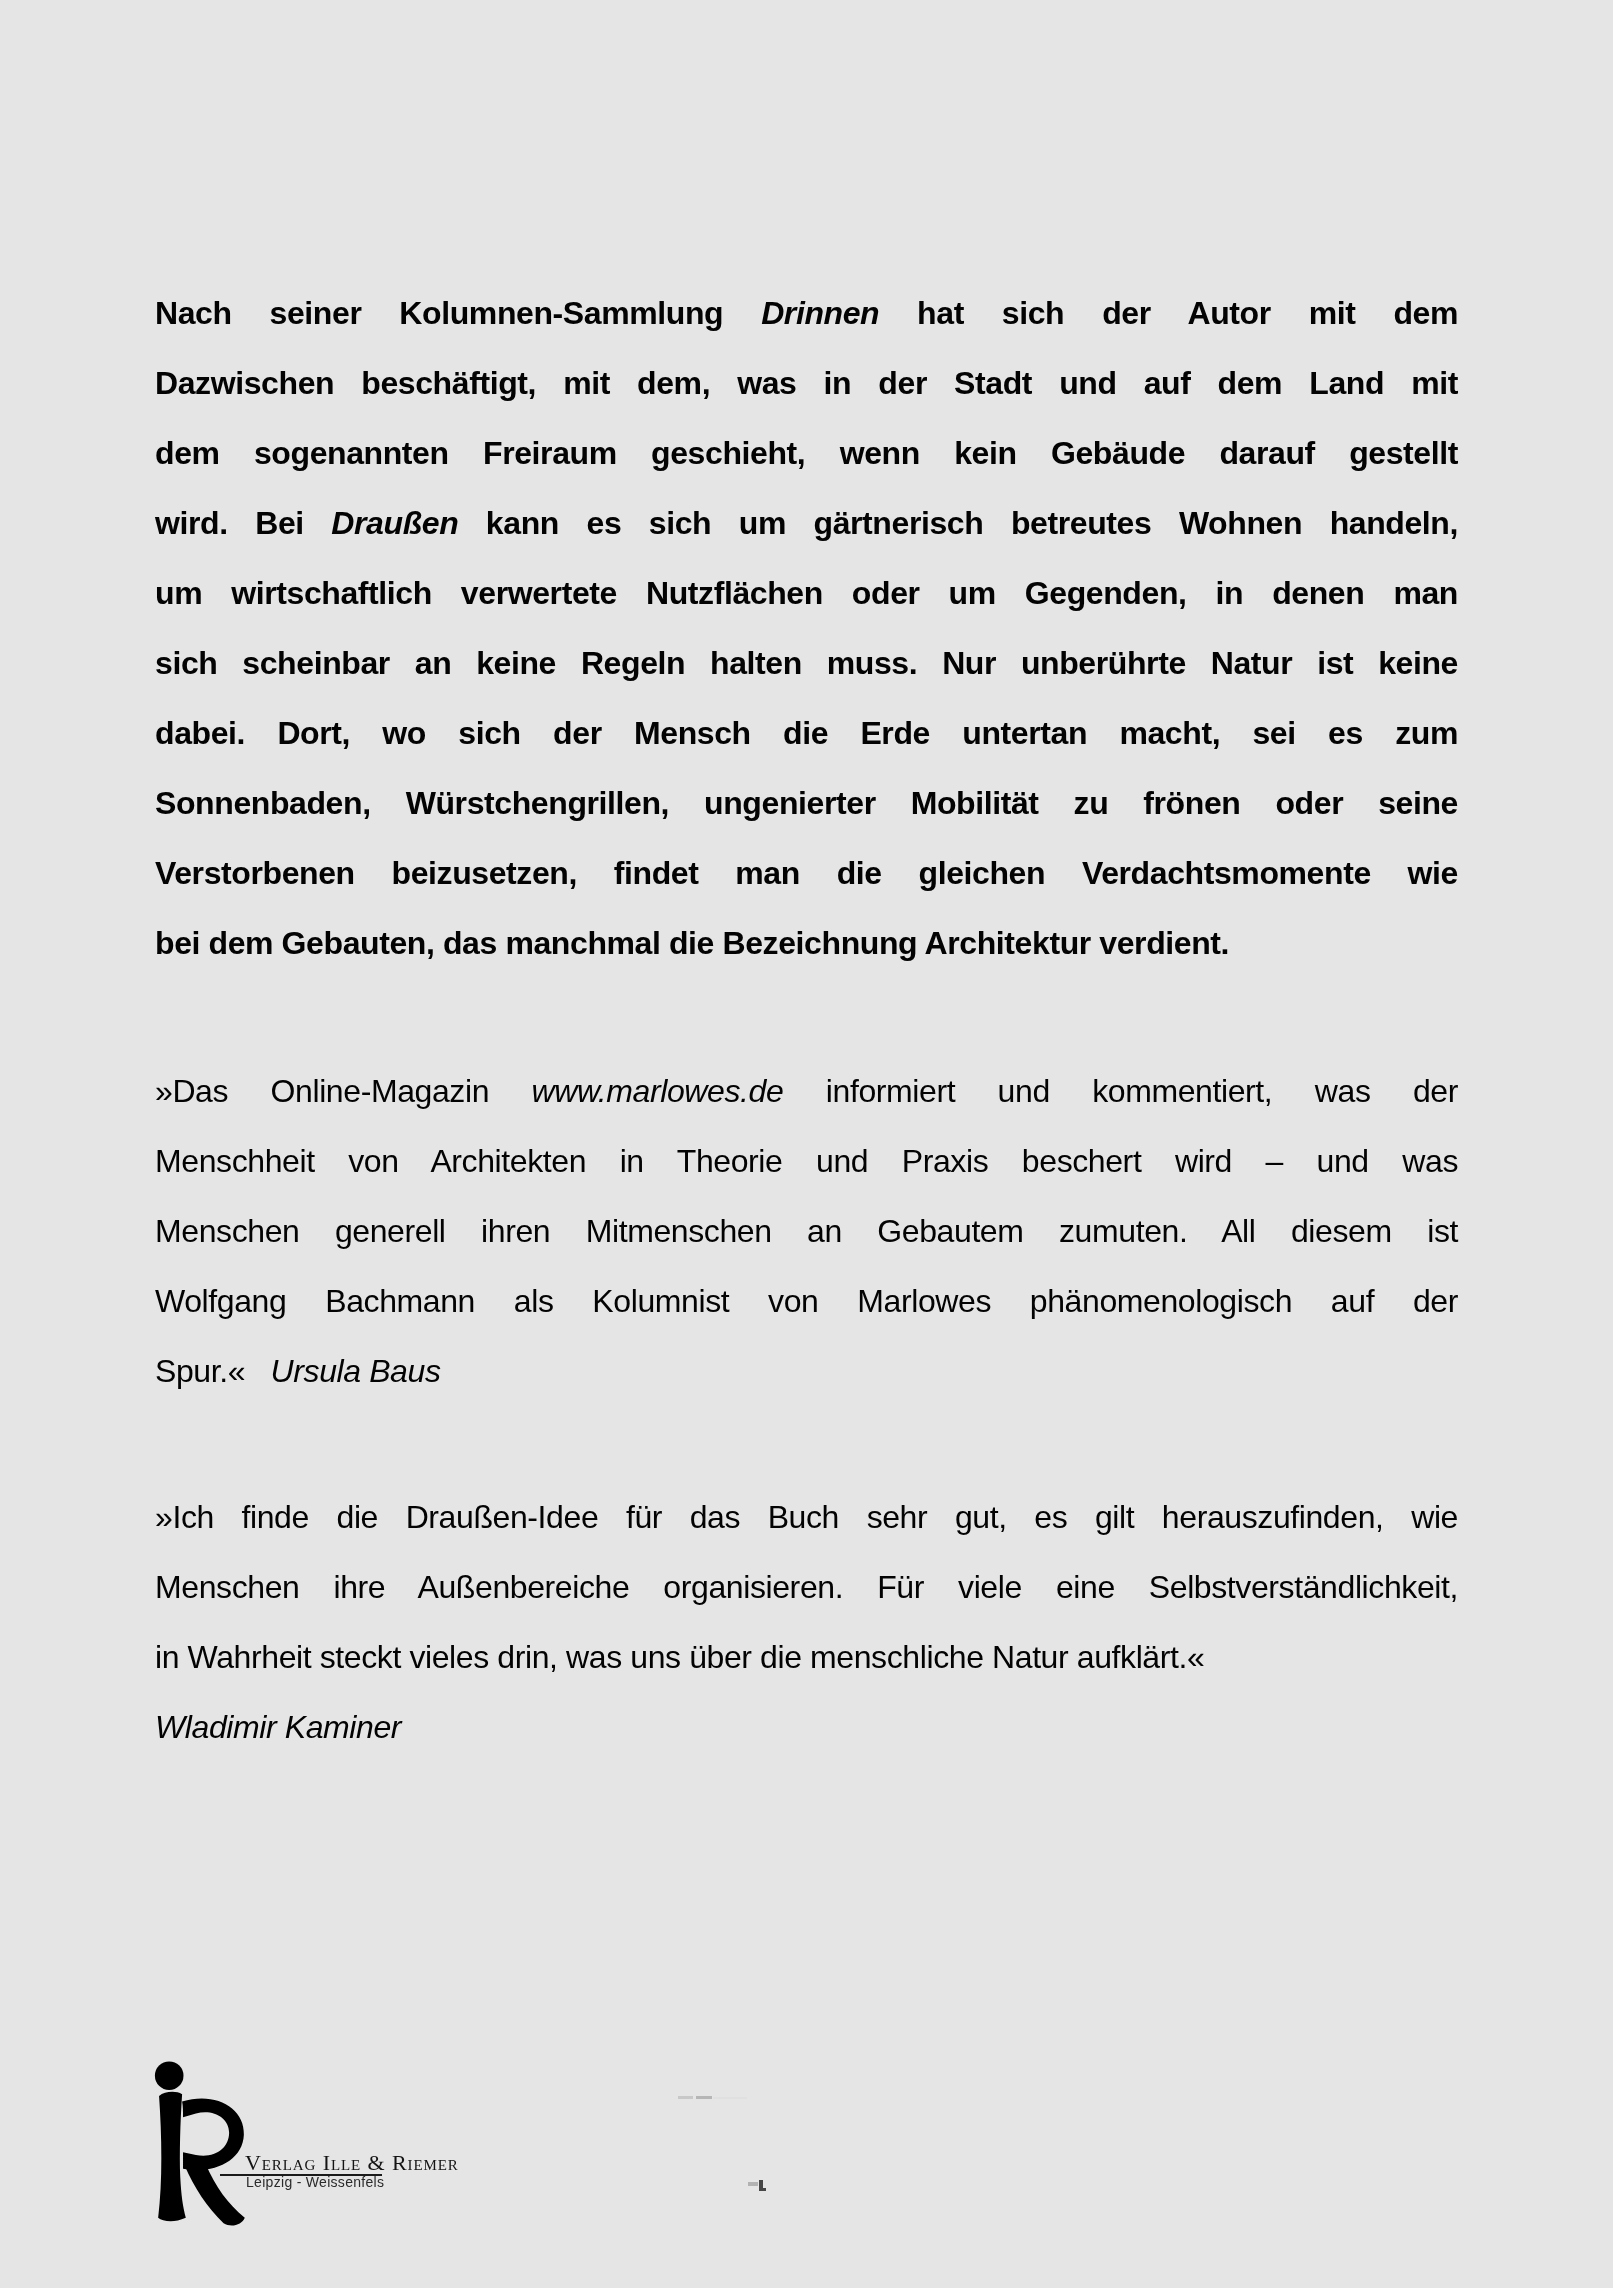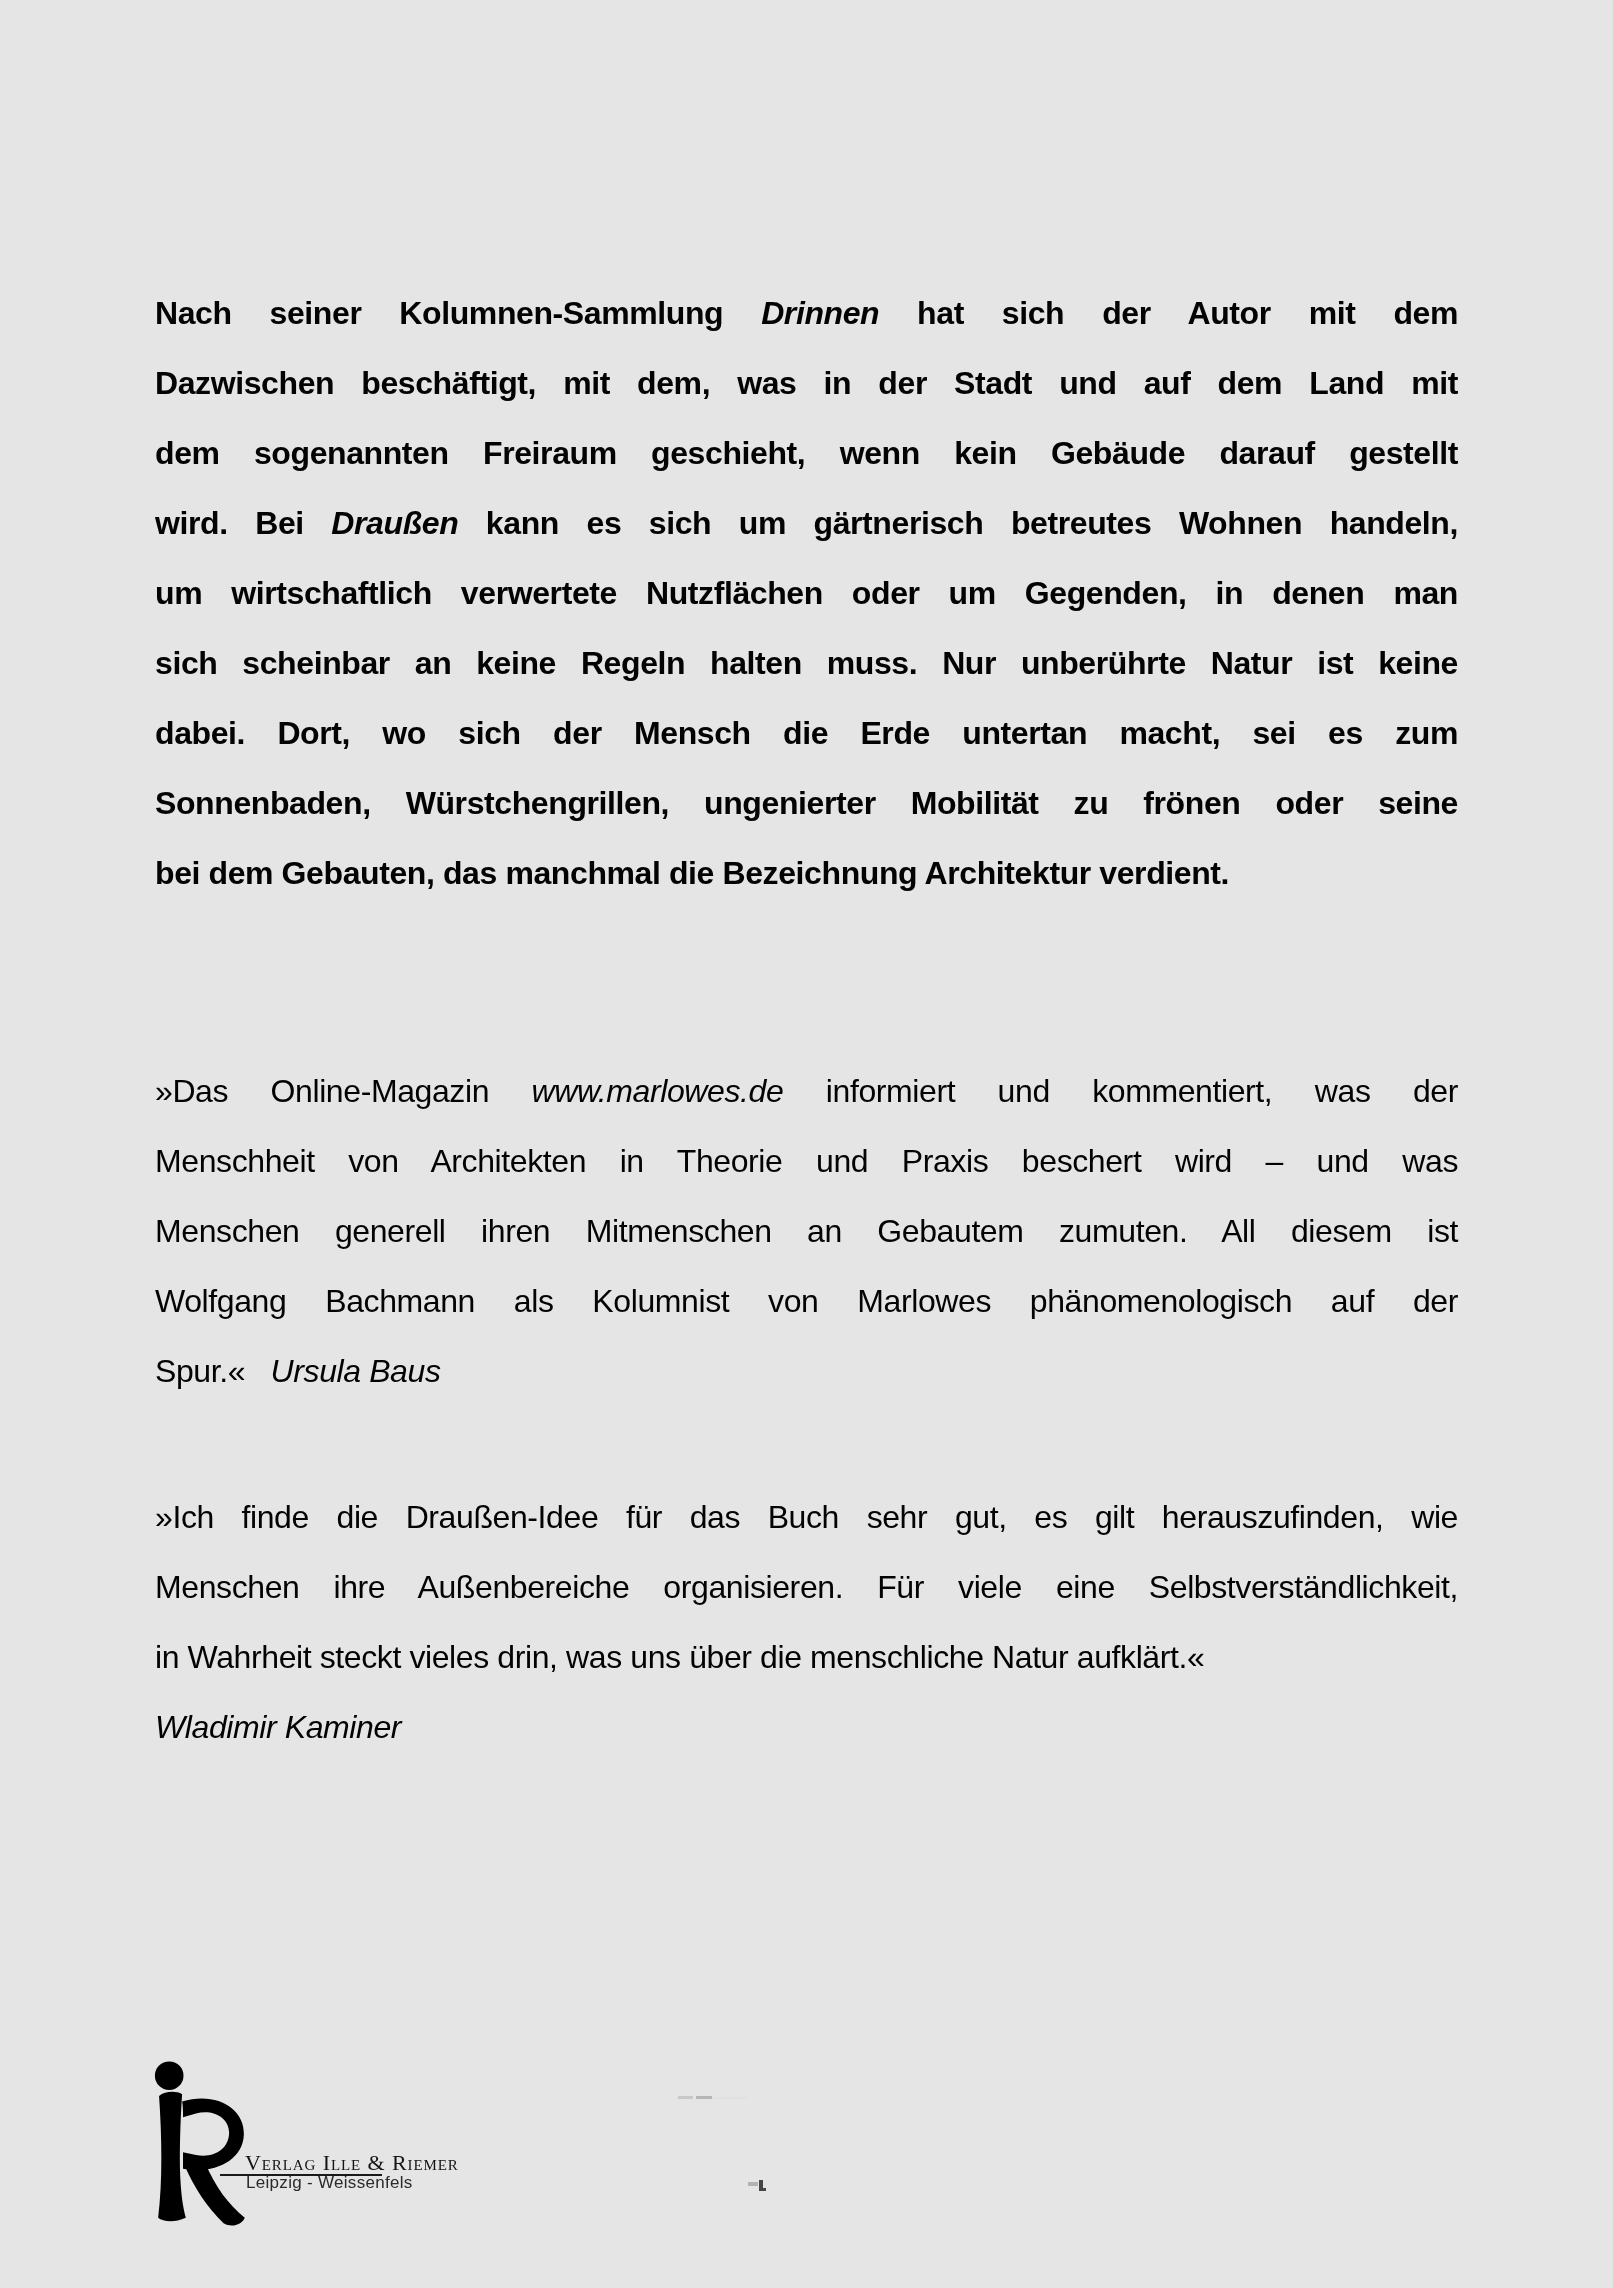--- a/index.html
+++ b/index.html
@@ -39,21 +39,21 @@
     font-variant:small-caps;
     font-size:22px;line-height:20px;
     letter-spacing:0.9px;
     color:#141414;
     white-space:nowrap;
   }
   .pub-rule{position:absolute;left:220px;top:2174px;width:162px;height:1.8px;background:#1a1a1a;}
   .pub-cities{
     position:absolute;left:246px;top:2176px;
     font-family:"Liberation Sans", sans-serif;
-    font-size:17px;line-height:13px;
+    font-size:14px;line-height:13px;
     letter-spacing:0.3px;
     color:#2b2b2b;
     white-space:nowrap;
   }
 
   
   .art{position:absolute;}
   .a1a{left:678px;top:2096px;width:14.8px;height:2.8px;background:#c8c8c8;}
   .a1b{left:696px;top:2096px;width:15.7px;height:2.8px;background:#b6b6b6;}
   .a1c{left:713px;top:2097px;width:34px;height:1.8px;background:#e0e0e0;}
@@ -69,20 +69,21 @@
   <div class="text-block">
       <div class="paragraph p0 bold">
         <div class="line justify"><span class="seg">Nach seiner Kolumnen-Sammlung </span><span class="seg i">Drinnen</span><span class="seg"> hat sich der Autor mit dem</span></div>
         <div class="line justify"><span class="seg">Dazwischen beschäftigt, mit dem, was in der Stadt und auf dem Land mit</span></div>
         <div class="line justify"><span class="seg">dem sogenannten Freiraum geschieht, wenn kein Gebäude darauf gestellt</span></div>
         <div class="line justify"><span class="seg">wird. Bei </span><span class="seg i">Draußen</span><span class="seg"> kann es sich um gärtnerisch betreutes Wohnen handeln,</span></div>
         <div class="line justify"><span class="seg">um wirtschaftlich verwertete Nutzflächen oder um Gegenden, in denen man</span></div>
         <div class="line justify"><span class="seg">sich scheinbar an keine Regeln halten muss. Nur unberührte Natur ist keine</span></div>
         <div class="line justify"><span class="seg">dabei. Dort, wo sich der Mensch die Erde untertan macht, sei es zum</span></div>
         <div class="line justify"><span class="seg">Sonnenbaden, Würstchengrillen, ungenierter Mobilität zu frönen oder seine</span></div>
+        <div class="line justify"><span class="seg">Verstorbenen beizusetzen, findet man die gleichen Verdachtsmomente wie</span></div>
         <div class="line"><span class="seg">bei dem Gebauten, das manchmal die Bezeichnung Architektur verdient.</span></div>
       </div>
       <div class="paragraph p1">
         <div class="line justify"><span class="seg">»Das Online-Magazin </span><span class="seg i u">www.marlowes.de</span><span class="seg"> informiert und kommentiert, was der</span></div>
         <div class="line justify"><span class="seg">Menschheit von Architekten in Theorie und Praxis beschert wird – und was</span></div>
         <div class="line justify"><span class="seg">Menschen generell ihren Mitmenschen an Gebautem zumuten. All diesem ist</span></div>
         <div class="line justify"><span class="seg">Wolfgang Bachmann als Kolumnist von Marlowes phänomenologisch auf der</span></div>
         <div class="line"><span class="seg">Spur.«&nbsp;&nbsp; </span><span class="seg i">Ursula Baus</span></div>
       </div>
       <div class="paragraph p2">

